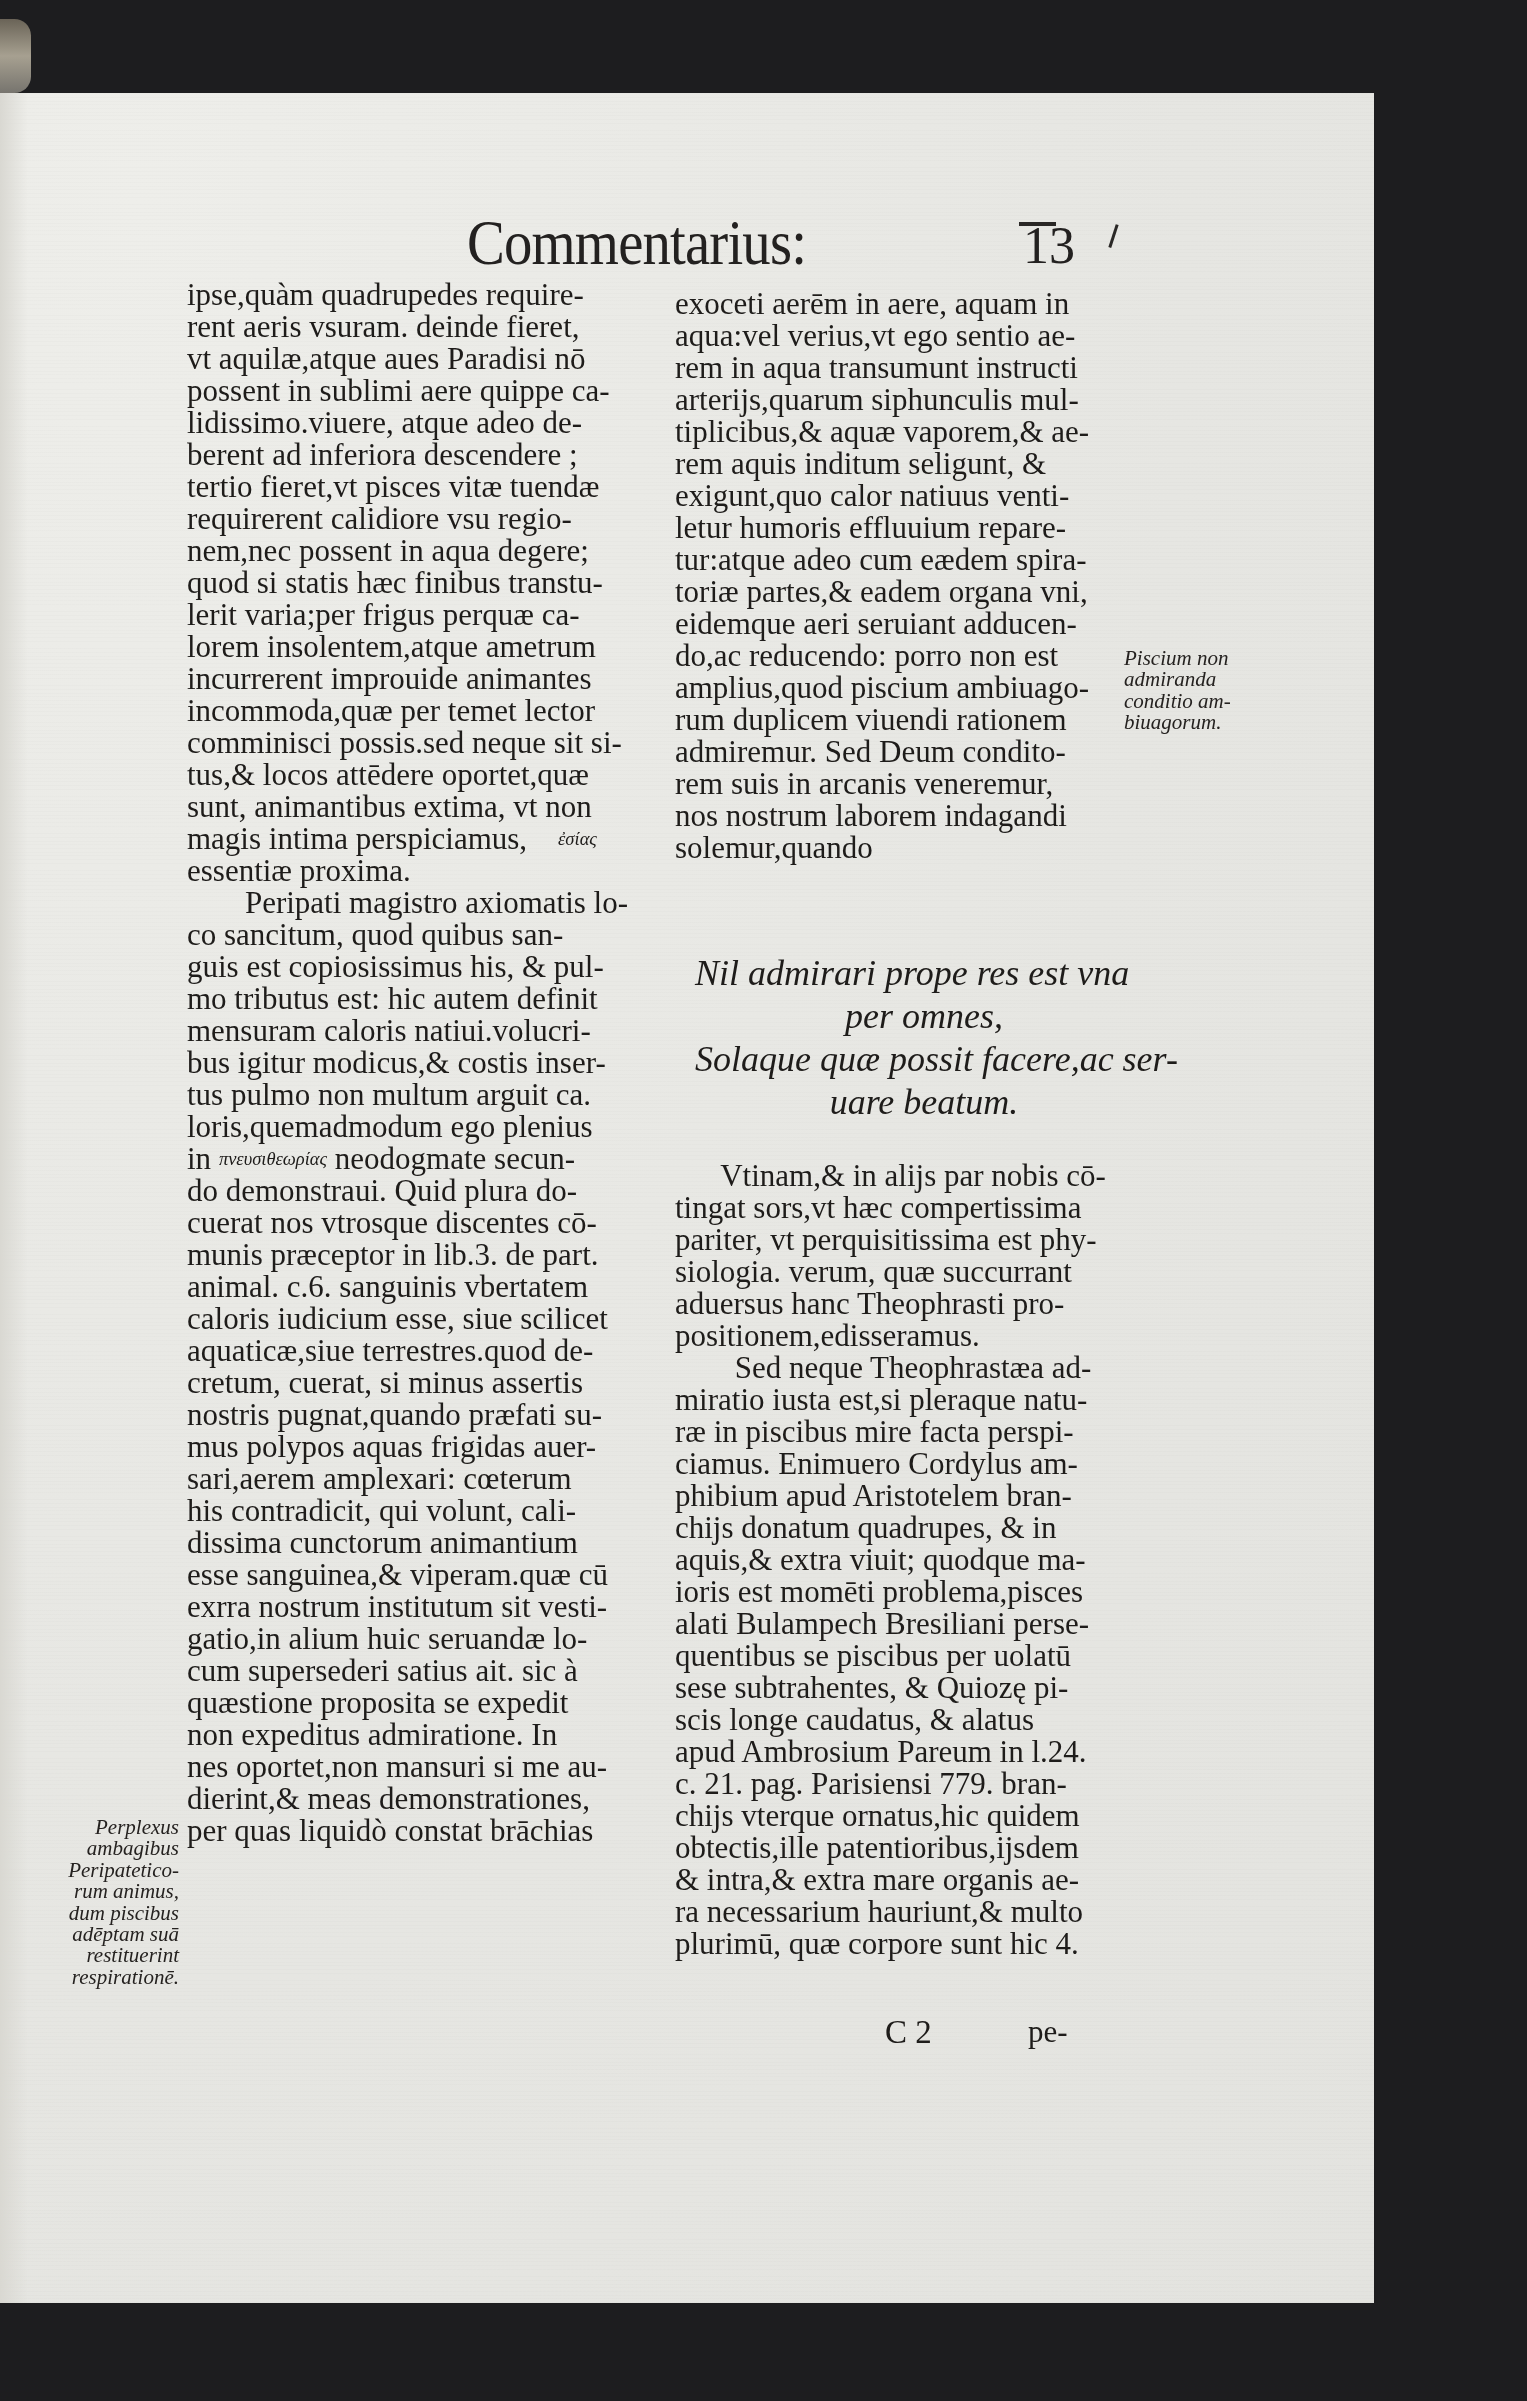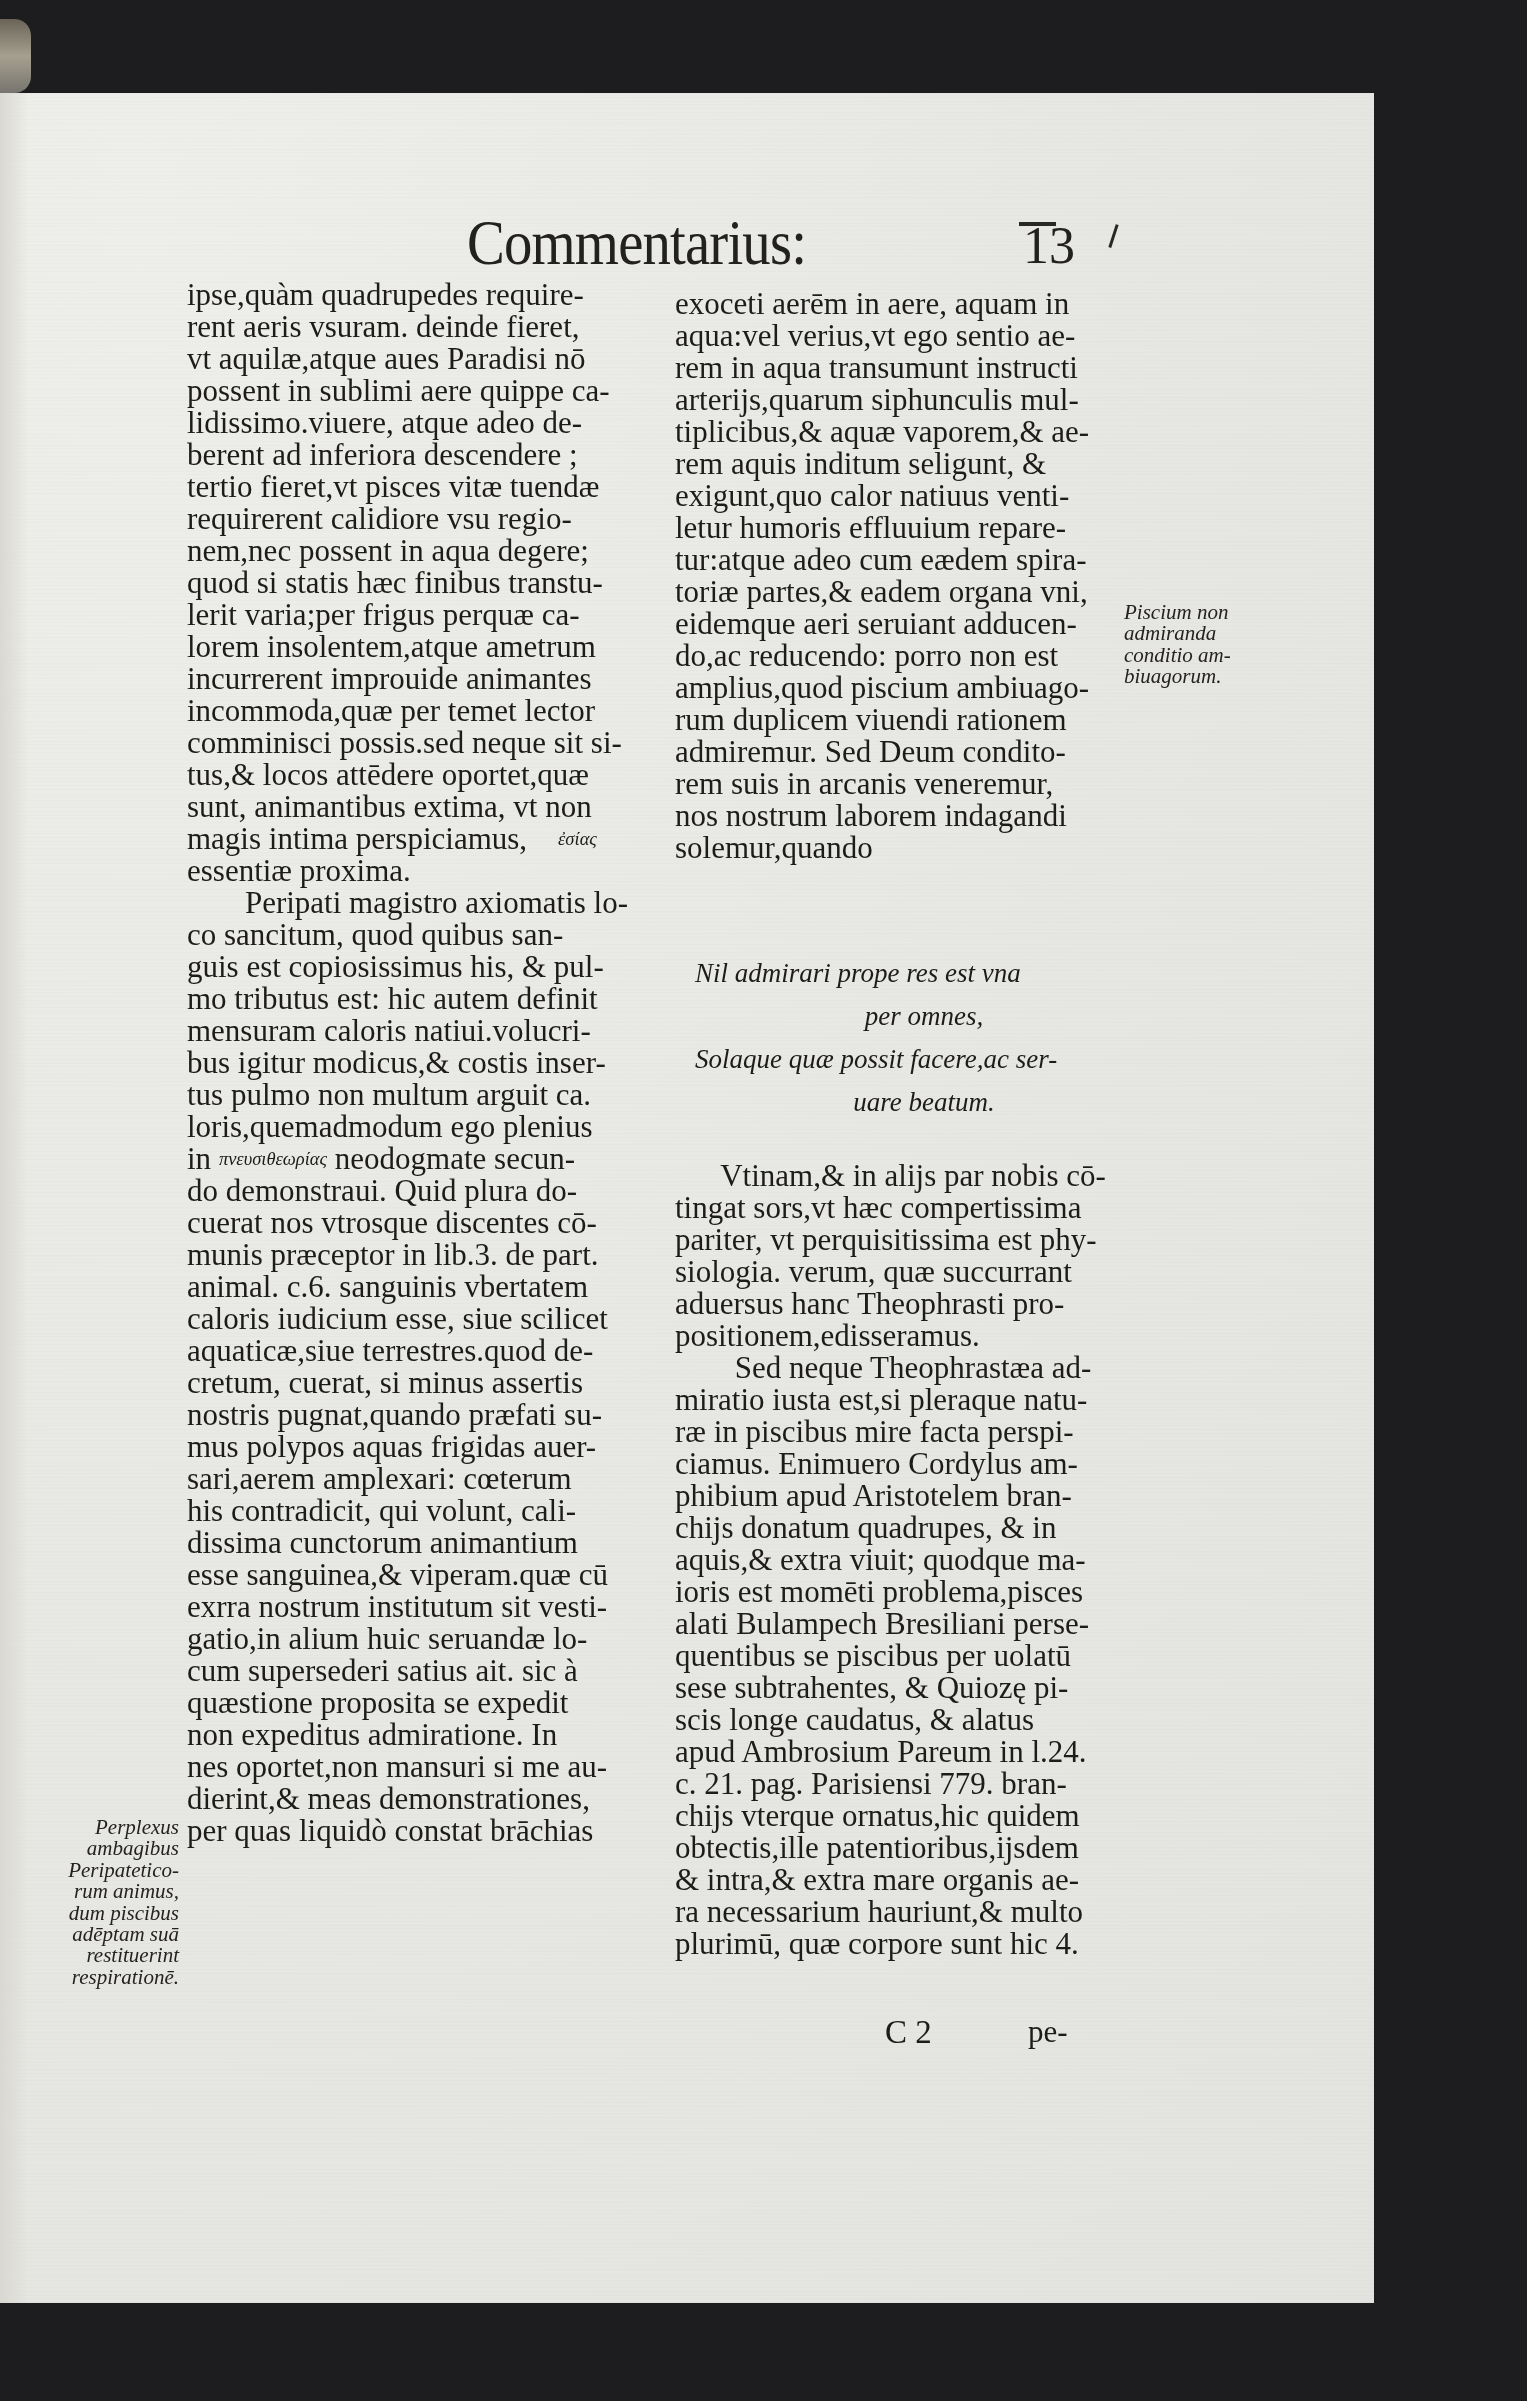--- a/index.html
+++ b/index.html
@@ -52,32 +52,32 @@
     font-size: 31px; line-height: 32px;
     color: #1e1c1a;
   }
   .col-left { left: 187px; top: 279px; width: 462px; }
   .col-right { left: 675px; top: 288px; width: 439px; }
   .line { white-space: nowrap; display: block; height: 32px; }
   .indent { padding-left: 37px; text-align: center; }
   .verse {
     position: absolute; left: 695px; top: 952px; width: 434px;
     font-family: "Liberation Serif", serif; font-style: italic;
-    font-size: 27px; line-height: 43px;
+    font-size: 36px; line-height: 43px;
   }
   .verse .line { height: 43px; }
   .verse .cont { padding-left: 24px; text-align: center; }
   .col-right-2 { left: 675px; top: 1160px; width: 439px; }
   .margin-note {
     position: absolute;
     font-family: "Liberation Serif", serif; font-style: italic;
     font-size: 21px; line-height: 21.4px; color: #252220;
   }
   .margin-note .line { height: 21.4px; }
-  .note-right { left: 1124px; top: 602px; width: 157px; }
+  .note-right { left: 1124px; top: 648px; width: 157px; }
   .note-left { left: 59px; top: 1817px; width: 120px; text-align: right; }
   .signature {
     position: absolute; left: 885px; top: 2014px;
     font-family: "Liberation Serif", serif; font-size: 33px;
   }
   .catchword {
     position: absolute; left: 1028px; top: 2014px;
     font-family: "Liberation Serif", serif; font-size: 31px;
   }
   .greek-inline { font-size: 18.5px; font-style: italic; vertical-align: 3.7px; }

